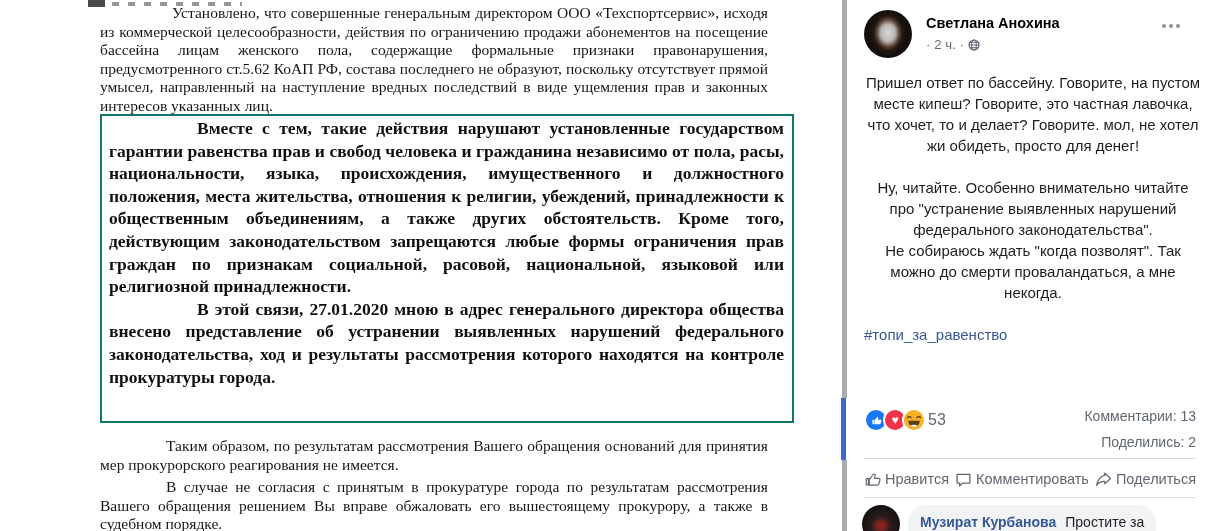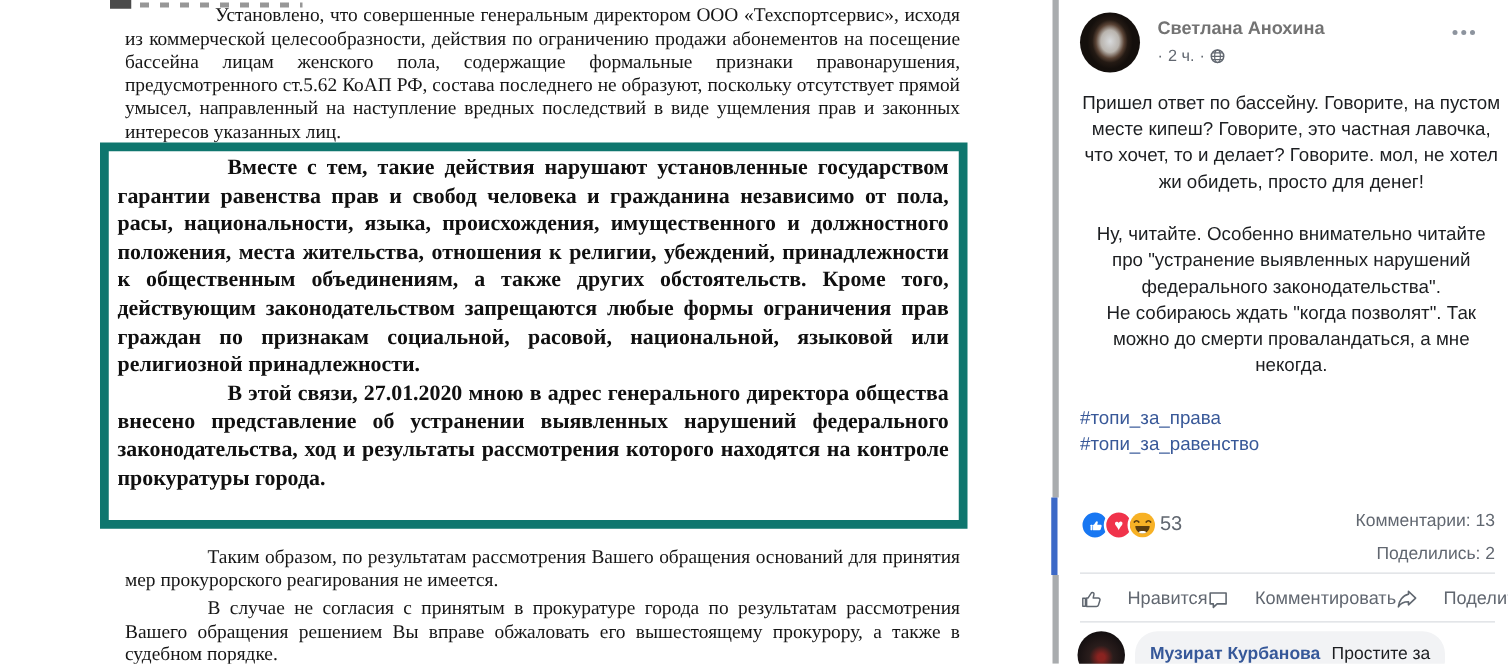--- a/index.html
+++ b/index.html
@@ -18,42 +18,42 @@
     background:repeating-linear-gradient(90deg,#6a6a6a 0 7px,transparent 7px 16px);
     opacity:.7;
   }
   .doc-par{
     position:absolute;left:100px;width:668px;margin:0;
     font-size:15.5px;line-height:18.6px;text-align:justify;
   }
   .doc-par.indent{text-indent:72px;}
   .doc-intro{top:4px;}
   .redbox{
-    position:absolute;left:80px;top:114px;width:694px;height:309px;
-    box-sizing:border-box;border:7px solid #0f766e;background:#ffffff;
+    position:absolute;left:100px;top:114px;width:694px;height:309px;
+    box-sizing:border-box;border:2px solid #0f766e;background:#ffffff;
     padding:1px 8px 0 7px;
   }
   .redbox p{
     margin:0;font-weight:bold;font-size:17.5px;line-height:22.6px;
     text-align:justify;text-indent:88px;color:#101010;
   }
   .doc-tail1{top:437px;text-indent:66px;}
   .doc-tail2{top:478px;text-indent:66px;}
   
   .scroll-track-top{position:absolute;left:842px;top:0;width:5px;height:398px;background:#a9acae;}
   .scroll-thumb{position:absolute;left:841px;top:398px;width:5px;height:62px;background:#3c69c7;}
   .scroll-track-bottom{position:absolute;left:842px;top:460px;width:5px;height:71px;background:#a9acae;}
 
   
   .post-pane{position:absolute;left:852px;top:0;width:354px;height:531px;background:#fff;color:#1c1e21;}
   .pp-avatar{
     position:absolute;left:12px;top:10px;width:48px;height:48px;border-radius:50%;
     background:radial-gradient(ellipse 38% 46% at 50% 48%, #d8dadc 0%, #b9b4ae 40%, #5a4335 62%, #241a14 78%, #140f0c 100%);
   }
-  .pp-name{position:absolute;left:74px;top:15px;font-size:14.5px;font-weight:bold;color:#737373;}
+  .pp-name{position:absolute;left:74px;top:15px;font-size:14.5px;font-weight:bold;color:#000000;}
   .pp-meta{position:absolute;left:74px;top:37px;display:flex;align-items:center;gap:4px;color:#616770;font-size:13px;}
   .pp-globe svg{display:block;}
   .pp-menu{position:absolute;right:26px;top:24px;display:flex;gap:3px;cursor:pointer;}
   .pp-menu i{width:4px;height:4px;border-radius:50%;background:#8d949e;display:block;}
   .pp-body{position:absolute;left:12px;top:72px;width:338px;font-size:15px;line-height:21px;}
   .pp-body p{margin:0;text-align:center;}
   .pp-body p.gap{margin-top:21px;}
   .pp-hashtags{margin-top:21px;}
   .pp-hashtags a{display:block;color:#385898;text-decoration:none;line-height:21px;cursor:pointer;}
   
@@ -67,21 +67,21 @@
   .rx-haha{background:transparent;border:2px solid #fff;}
   .rx-count{margin-left:2px;color:#616770;font-size:16px;}
   .cnt-col{position:absolute;right:0;top:0;text-align:right;color:#616770;font-size:14px;line-height:26px;}
   .divider{position:absolute;left:12px;right:10px;border-top:1px solid #dadde1;}
   .d1{top:458px;} .d2{top:497px;}
   .pp-actions{
     position:absolute;left:12px;right:10px;top:462px;height:34px;
     display:flex;justify-content:space-between;align-items:center;
     color:#616770;font-size:14.5px;
   }
-  .act{display:flex;align-items:center;gap:21px;cursor:pointer;}
+  .act{display:flex;align-items:center;gap:4px;cursor:pointer;}
   .act svg{display:block;}
   
   .cmt{position:absolute;left:10px;top:505px;display:flex;gap:8px;align-items:flex-start;}
   .cmt-avatar{
     width:38px;height:38px;border-radius:50%;flex:0 0 auto;
     background:radial-gradient(circle at 50% 55%, #8a2320 0 10%, #2a1d1c 34%, #151011 70%);
   }
   .cmt-bubble{
     background:#f2f3f5;border-radius:18px;padding:8px 12px 14px 12px;font-size:14px;line-height:19px;
   }
@@ -131,21 +131,20 @@
       <i></i>
       <i></i>
       <i></i>
     </div>
 
   <div class="pp-body">
     <p>Пришел ответ по бассейну. Говорите, на пустом месте кипеш? Говорите, это частная лавочка, что хочет, то и делает? Говорите. мол, не хотел жи обидеть, просто для денег!</p>
     <p class="gap">Ну, читайте. Особенно внимательно читайте про "устранение выявленных нарушений федерального законодательства".</p>
     <p>Не собираюсь ждать "когда позволят". Так можно до смерти проваландаться, а мне некогда.</p>
     <div class="pp-hashtags">
-      <a>#топи_за_права</a>
       <a>#топи_за_равенство</a>
     </div>
   </div>
 
   <div class="pp-social">
     <div class="rx-row">
       <span class="rx rx-like">
         <svg width="11" height="11" viewBox="0 0 16 16">
           <path d="M5 7v6.3h7.3c.8 0 1.4-.4 1.6-1.1l1.1-3.5c.3-.9-.4-1.7-1.3-1.7H9.9l.6-2.7c.2-.8-.4-1.5-1.1-1.5-.5 0-.9.3-1.1.7L6 7H5z" fill="#ffffff"></path>
           <rect x="2.1" y="7" width="2.2" height="6.3" rx=".5" fill="#ffffff"></rect>

